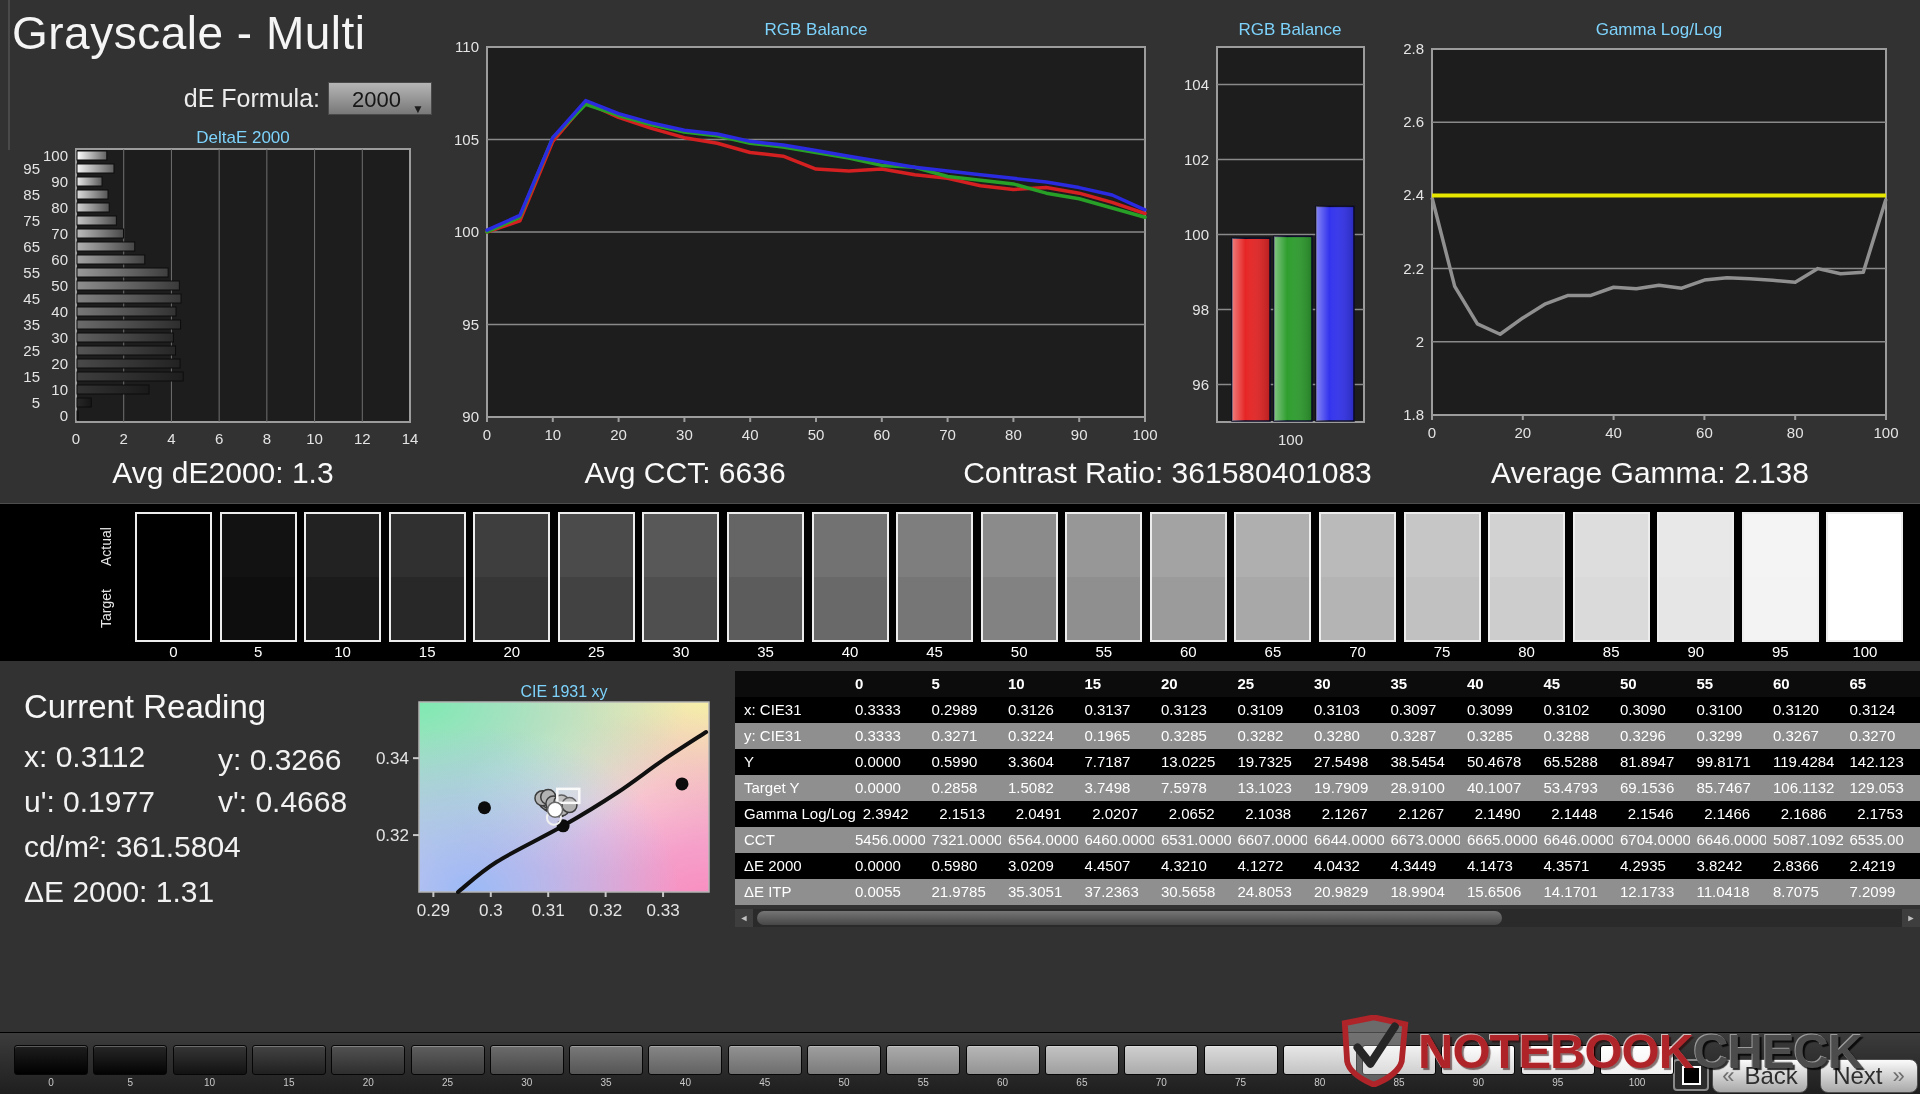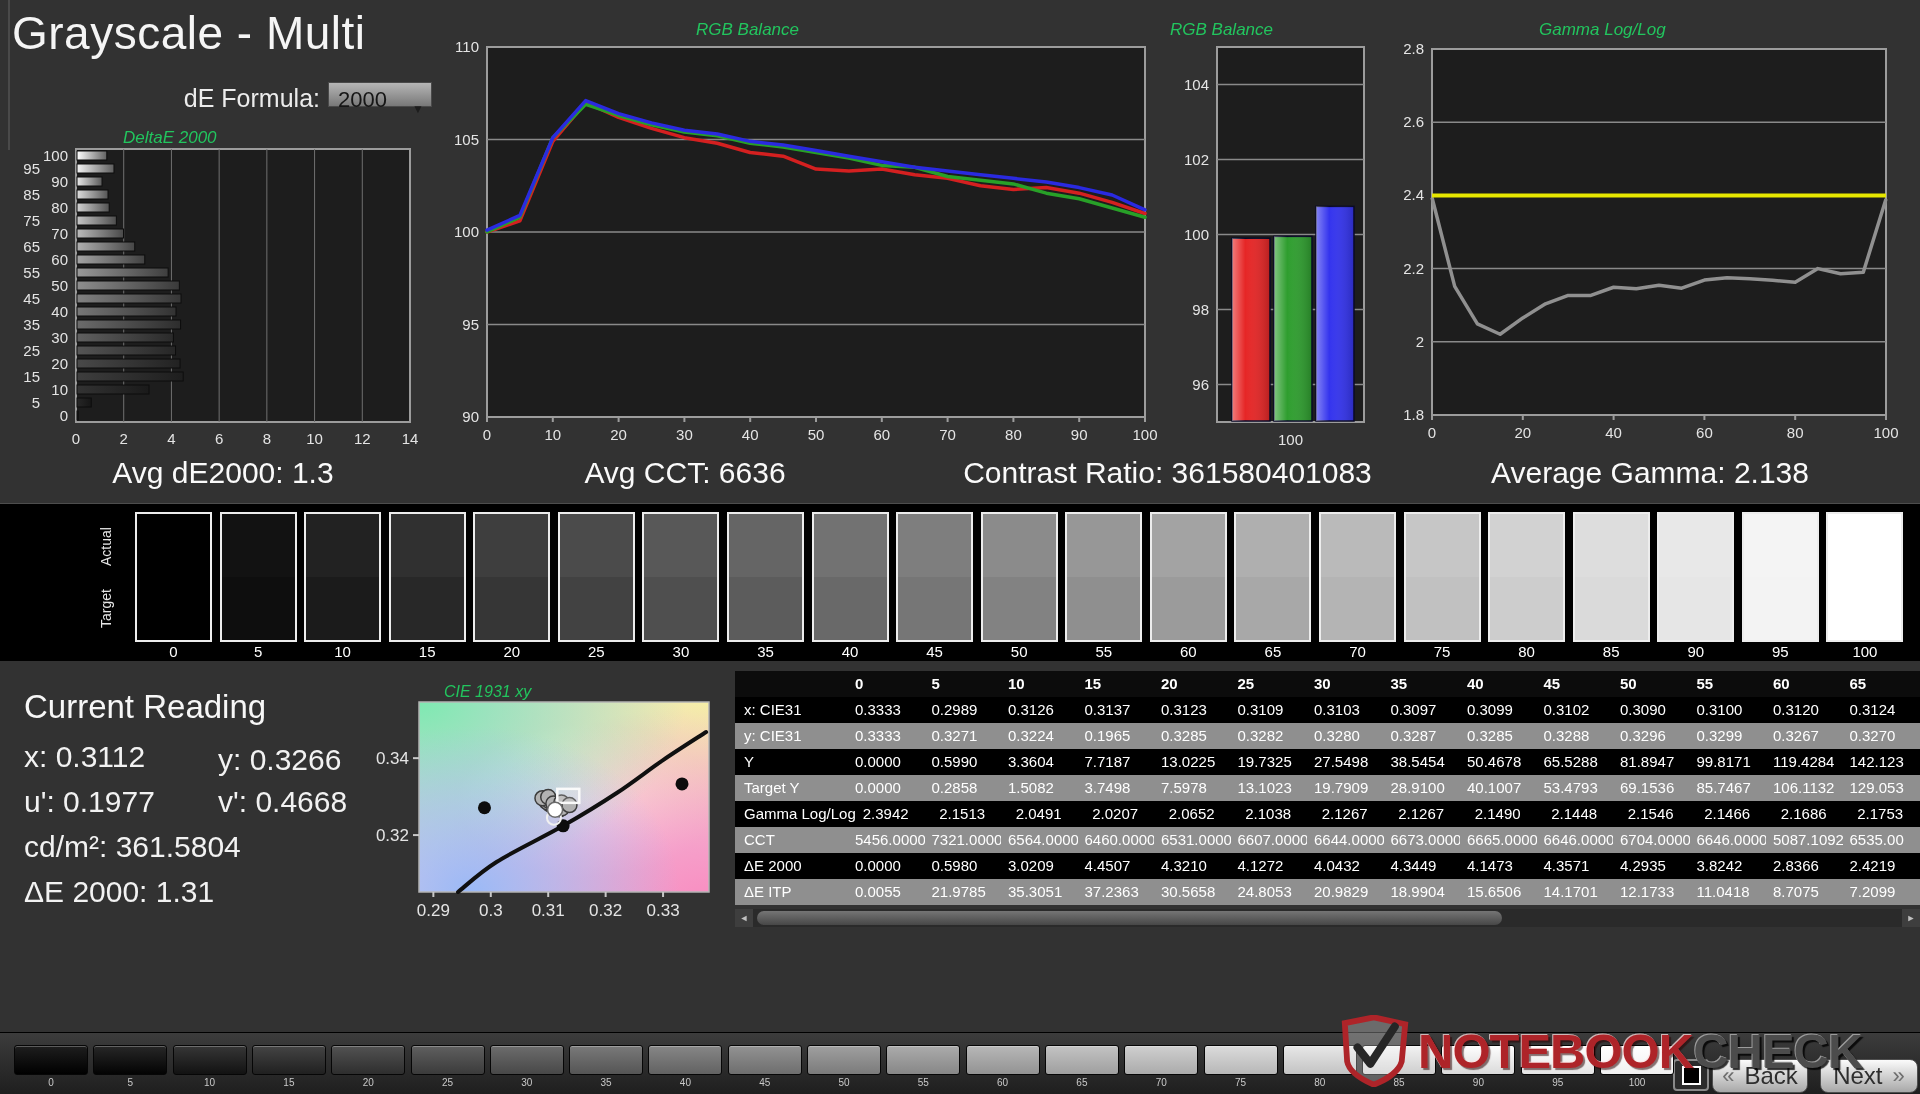--- a/index.html
+++ b/index.html
@@ -1,24 +1,24 @@
 <!DOCTYPE html>
 <html><head>
 <meta charset="utf-8">
 <style>
   html,body{margin:0;padding:0;background:#151515;}
   #root{position:relative;width:1920px;height:1094px;background:#323232;overflow:hidden;
         font-family:"Liberation Sans",sans-serif;color:#f0f0f0;}
   .abs{position:absolute;}
   .app-title{left:12px;top:6px;font-size:46px;color:#f5f5f5;letter-spacing:0.5px;}
   .formula-label{left:120px;top:84px;width:200px;font-size:25px;text-align:right;color:#ececec;}
-  .formula-select{left:328px;top:82px;width:104px;height:25px;background:linear-gradient(#b6b6b6,#787878);
-        border:1px solid #4a4a4a;color:#161616;font-size:22px;line-height:33px;padding-left:9px;box-sizing:border-box;}
+  .formula-select{left:328px;top:82px;width:104px;height:33px;background:linear-gradient(#b6b6b6,#787878);
+        border:1px solid #4a4a4a;color:#161616;font-size:22px;line-height:33px;padding-left:23px;box-sizing:border-box;}
   .formula-arrow{right:7px;top:10px;font-size:12px;color:#1d1d1d;position:absolute;}
-  .chart-title{font-size:17px;color:#22c55e;text-align:left;font-style:italic;}
+  .chart-title{font-size:17px;color:#7dd3fc;text-align:center;}
   .stat{top:456px;font-size:30px;color:#fafafa;text-align:center;white-space:nowrap;}
   #band{left:0;top:503px;width:1920px;height:157px;background:#000;border-top:1px solid #4d4d4d;}
   .band-rot{position:absolute;left:98px;width:18px;font-size:14px;color:#e6e6e6;
         writing-mode:vertical-rl;transform:rotate(180deg);text-align:center;}
   .swatch{position:absolute;border:2px solid #ededed;width:73px;height:126px;box-sizing:content-box;}
   .swatch-half{width:73px;height:63px;}
   .swatch-label{position:absolute;width:77px;text-align:center;font-size:15px;color:#fff;}
   .cr-title{left:24px;top:688px;font-size:33px;color:#f7f7f7;}
   .cr-line{font-size:30px;color:#f2f2f2;white-space:nowrap;}
   #cie-bg{left:419px;top:702px;width:290px;height:190px;

